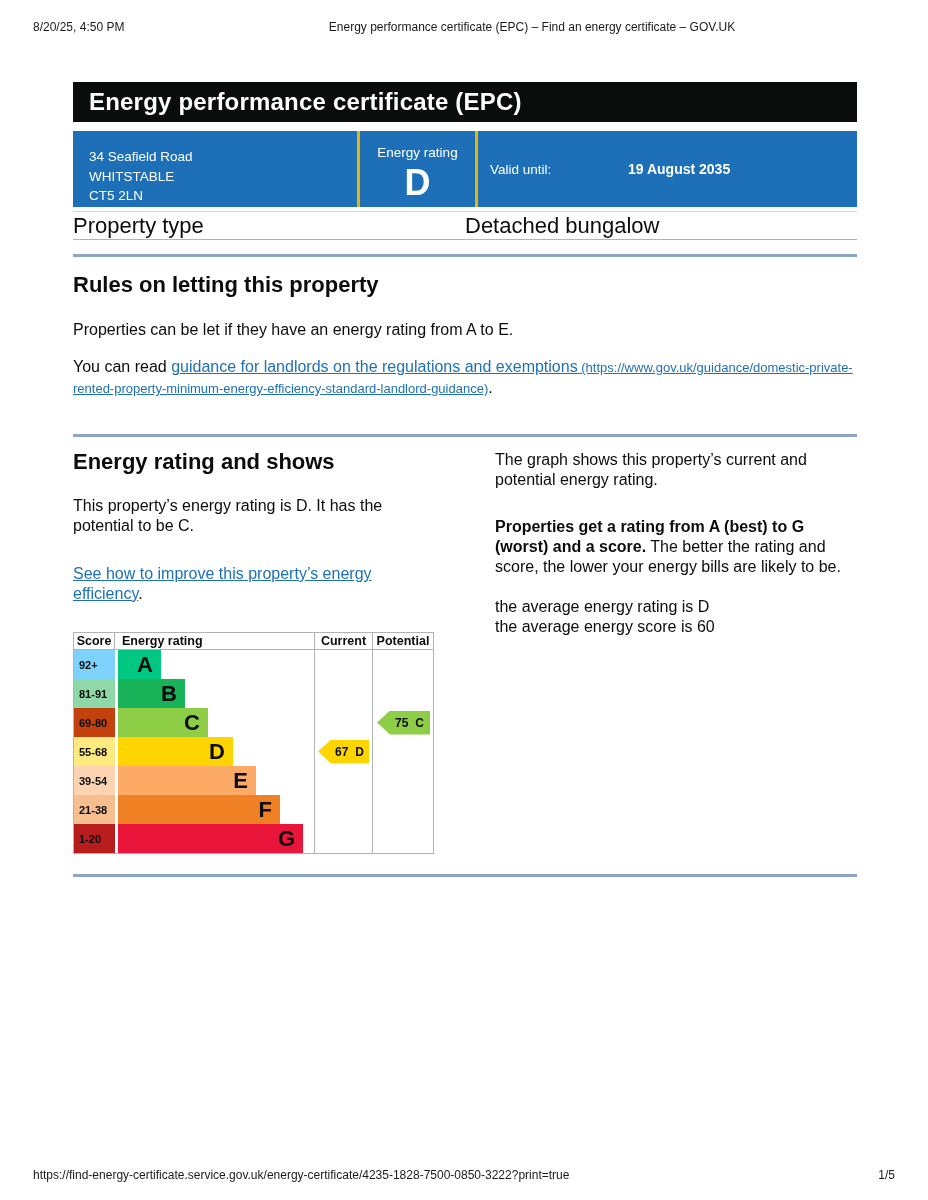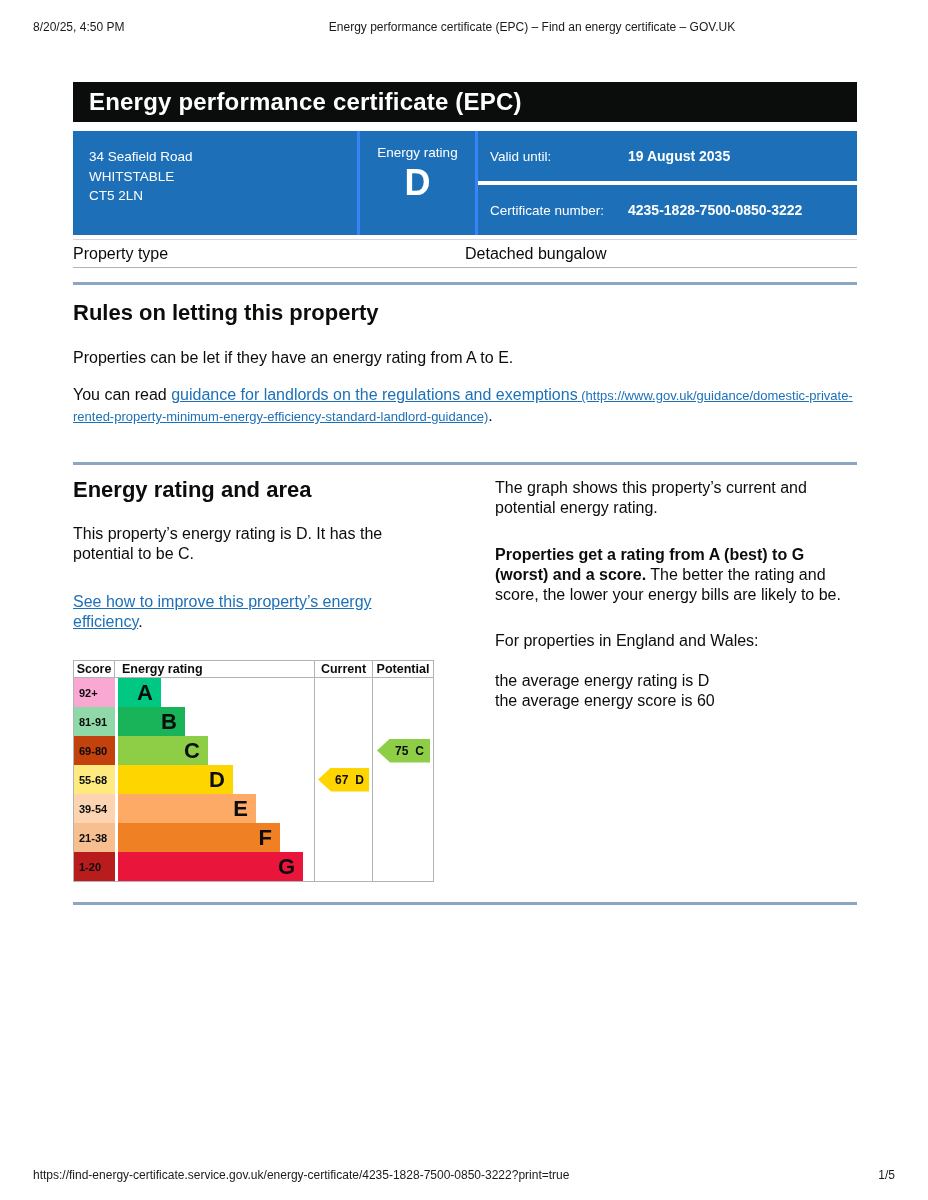--- a/index.html
+++ b/index.html
@@ -31,37 +31,37 @@
   .print-footer{bottom:18px;display:flex;justify-content:space-between;}
   
   .content{position:absolute;top:82px;left:73px;width:784px;}
   
   .banner{
     background:var(--banner-black);height:40px;
     display:flex;align-items:center;padding-left:16px;
   }
   .banner h1{color:#ffffff;font-size:24px;font-weight:bold;letter-spacing:.2px;}
   
-  .summary{display:flex;gap:3px;margin-top:9px;height:104px;background:#3b82f6;}
+  .summary{display:flex;gap:3px;margin-top:9px;height:76px;background:#eab308;}
   .summary > div{background:var(--govuk-blue);color:#ffffff;}
   .summary-address{width:284px;padding:16px 0 0 16px;font-size:13.5px;line-height:1.45;}
   .summary-rating{width:115px;text-align:center;padding-top:14px;}
   .rating-label{font-size:13.5px;}
   .rating-letter{font-size:36px;font-weight:bold;line-height:40px;margin-top:3px;}
   .summary-validity{flex:1;display:flex;flex-direction:column;gap:4px;background:#ffffff !important;}
   .validity-row{
     flex:1;background:var(--govuk-blue);color:#ffffff;
     display:flex;align-items:center;padding-left:12px;font-size:13.5px;
   }
   .v-label{width:138px;flex:none;}
   .v-value{font-weight:bold;font-size:14px;}
   
   .property-table{width:100%;margin-top:4px;border-collapse:collapse;border-top:1px solid #d5d7d8;}
   .property-table td{
-    font-size:16px;height:28px;vertical-align:middle;
+    font-size:22px;height:28px;vertical-align:middle;
     border-bottom:1px solid var(--border-grey);
   }
   .property-table td:first-child{width:50%;}
   
   .section-rule{border:0;height:3px;background:var(--separator-blue);}
   .rule-1{margin-top:14px;}
   .rule-2{margin-top:35px;}
   .rule-3{margin-top:20px;}
   h2{font-size:22px;font-weight:bold;line-height:26px;}
   .letting-heading{margin-top:15px;}
@@ -133,24 +133,20 @@
     </div>
     <div class="summary-rating">
       <div class="rating-label">Energy rating</div>
       <div class="rating-letter">D</div>
     </div>
     <div class="summary-validity">
       <div class="validity-row">
         <span class="v-label">Valid until:</span>
         <span class="v-value">19 August 2035</span>
       </div>
-      <div class="validity-row">
-        <span class="v-label">Certificate number:</span>
-        <span class="v-value">4235-1828-7500-0850-3222</span>
-      </div>
     </div>
   </div>
 
   <table class="property-table">
     <tbody>
       <tr>
         <td>Property type</td>
         <td>Detached bungalow</td>
       </tr>
     </tbody>
@@ -161,34 +157,34 @@
   <h2 class="letting-heading">Rules on letting this property</h2>
   <p class="letting-p1">Properties can be let if they have an energy rating from A to E.</p>
   <p class="letting-p2">
     <span>You can read </span><a href="#"><span>guidance for landlords on the regulations and exemptions</span><span class="link-url"> (https://www.gov.uk/guidance/domestic-private-rented-property-minimum-energy-efficiency-standard-landlord-guidance)</span></a><span>.</span>
   </p>
 
   <hr class="section-rule rule-2">
 
   <div class="two-col">
     <div class="left-col">
-      <h2>Energy rating and area</h2>
+      <h2>Energy rating and shows</h2>
       <p class="intro-p">This property’s energy rating is D. It has the potential to be C.</p>
       <p class="improve-p"><a href="#">See how to improve this property’s energy efficiency</a><span>.</span></p>
 
       <div class="epc-chart">
         <div class="chart-header">
           <div class="h-score">Score</div>
           <div class="h-rating">Energy rating</div>
           <div class="h-current">Current</div>
           <div class="h-potential">Potential</div>
         </div>
         <div>
             <div class="chart-row">
-              <div class="score-cell" style="background:#f9a8d4">92+</div>
+              <div class="score-cell" style="background:#7dd3fc">92+</div>
               <div class="bar-area">
                 <div class="band-bar" style="width:43px;background:#00c781">A</div>
               </div>
               <div class="cur-cell"></div>
               <div class="pot-cell"></div>
             </div>
             <div class="chart-row">
               <div class="score-cell" style="background:#8fd9a9">81-91</div>
               <div class="bar-area">
                 <div class="band-bar" style="width:67px;background:#19b459">B</div>
@@ -246,21 +242,20 @@
               <div class="cur-cell"></div>
               <div class="pot-cell"></div>
             </div>
           </div>
       </div>
     </div>
 
     <div class="right-col">
       <p class="r-p1">The graph shows this property’s current and potential energy rating.</p>
       <p class="r-p2"><strong>Properties get a rating from A (best) to G (worst) and a score.</strong><span> The better the rating and score, the lower your energy bills are likely to be.</span></p>
-      <p class="r-p3">For properties in England and Wales:</p>
       <p class="r-p4">
         <span>the average energy rating is D</span><br>
         <span>the average energy score is 60</span>
       </p>
     </div>
   </div>
 
   <hr class="section-rule rule-3">
 
 </main>

